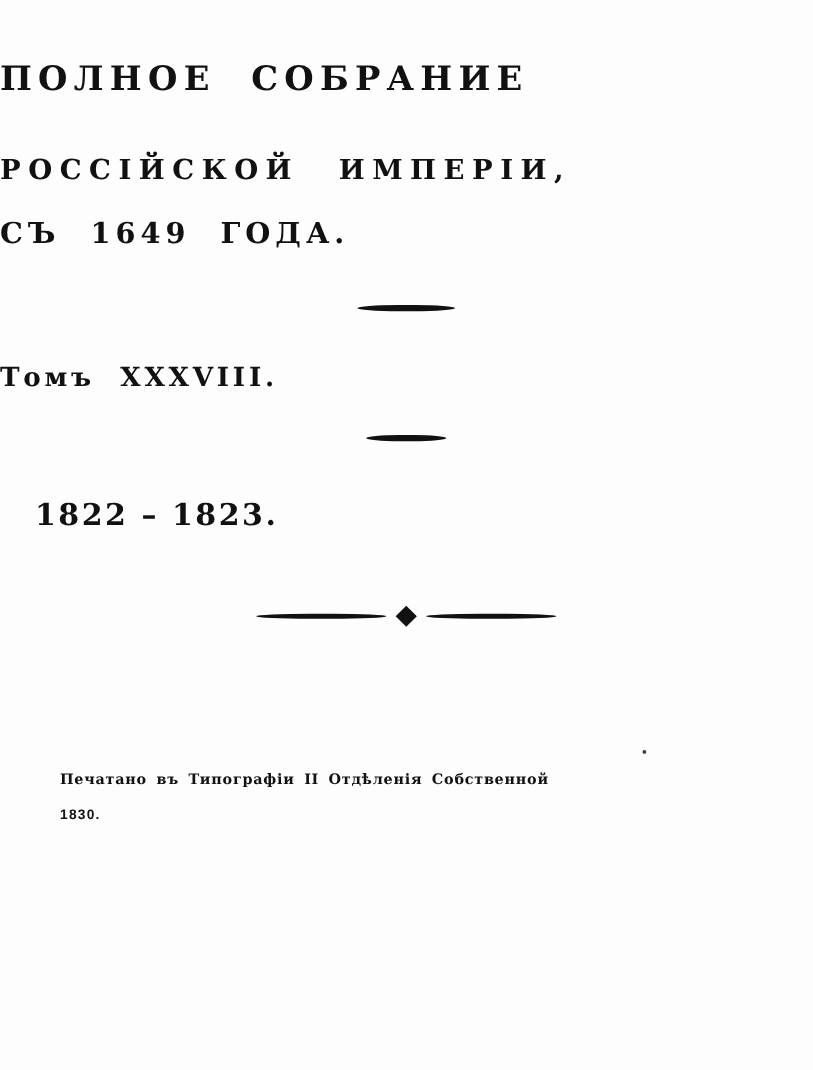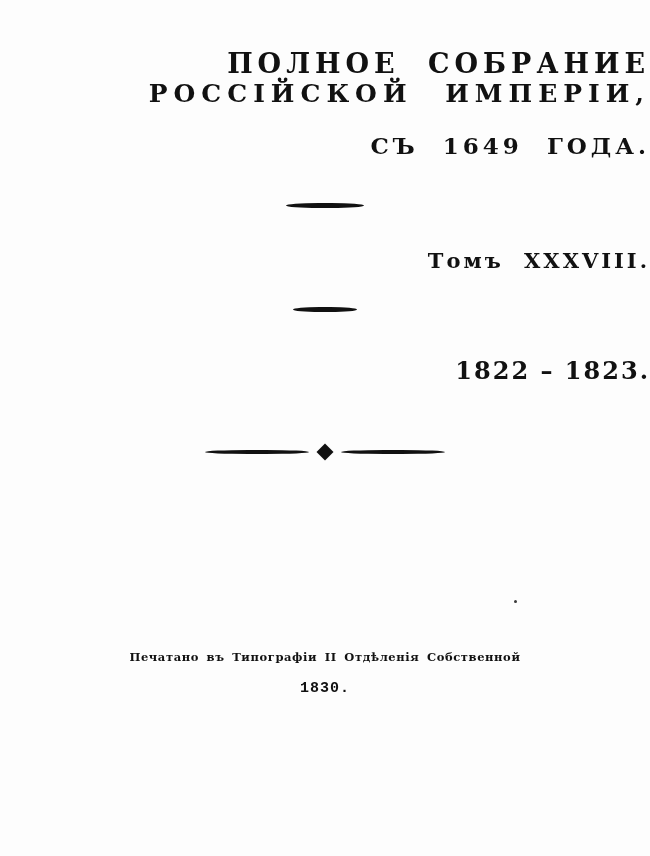--- a/index.html
+++ b/index.html
@@ -19,21 +19,21 @@
     width: 650px;
     height: 856px;
     background: #fdfdfd;
     box-sizing: border-box;
   }
   .title-block {
     position: absolute;
     left: 0;
     right: 0;
     top: 36px;
-    text-align: right;
+    text-align: left;
   }
   .line {
     font-family: "DejaVu Serif", serif;
     font-weight: bold;
     text-transform: uppercase;
     color: #111111;
     white-space: nowrap;
   }
   .line-1 {
     font-size: 27px;
@@ -41,23 +41,24 @@
     word-spacing: 14px;
     margin-top: 12px;
   }
   .line-2 {
     font-size: 33px;
     letter-spacing: 9px;
     word-spacing: 16px;
     margin-top: 42px;
   }
   .line-3 {
-    font-size: 25px;
+    font-size: 22px;
     letter-spacing: 6px;
     word-spacing: 18px;
+    margin-top: 44px;
   }
   .line-4 {
     font-size: 23px;
     letter-spacing: 4px;
     word-spacing: 12px;
     margin-top: 24px;
   }
   .rule-short {
     width: 78px;
     height: 5px;
@@ -66,21 +67,20 @@
     border-radius: 50% / 60%;
   }
   .volume {
     font-family: "DejaVu Serif", serif;
     font-weight: bold;
     font-size: 21px;
     letter-spacing: 3px;
     word-spacing: 10px;
     margin-top: 40px;
     color: #111111;
-    padding-left: 48px;
   }
   .rule-short-2 {
     width: 64px;
     height: 5px;
     margin: 34px auto 0 auto;
     background: #111111;
     border-radius: 50% / 60%;
   }
   .years {
     font-family: "DejaVu Serif", serif;
@@ -120,36 +120,37 @@
     width: 12px;
     height: 12px;
     margin-left: -6px;
     background: #111111;
     transform: rotate(45deg);
   }
   .imprint {
     position: absolute;
     left: 0;
     right: 0;
-    top: 650px;
-    text-align: center;
+    top: 616px;
+    text-align: left;
+    padding-left: 48px;
   }
   .imprint-line {
     font-family: "DejaVu Serif", serif;
     font-weight: bold;
     font-size: 11.5px;
     letter-spacing: 0.6px;
     word-spacing: 3px;
     color: #111111;
     margin-bottom: 16px;
   }
   .imprint-year {
-    font-family: Liberation Mono, monospace;
+    font-family: Liberation Sans, sans-serif;
     font-weight: bold;
-    font-size: 15px;
+    font-size: 11px;
     letter-spacing: 1px;
     color: #111111;
     margin-top: 6px;
   }
   .speck {
     position: absolute;
     left: 514px;
     top: 600px;
     width: 3px;
     height: 3px;

